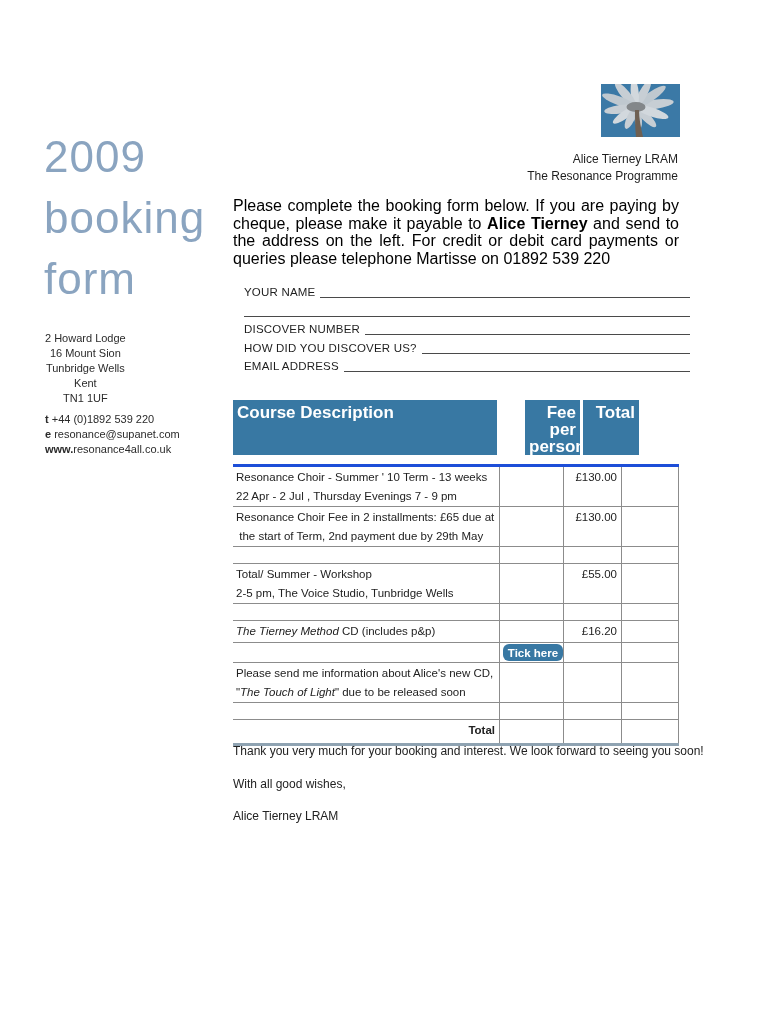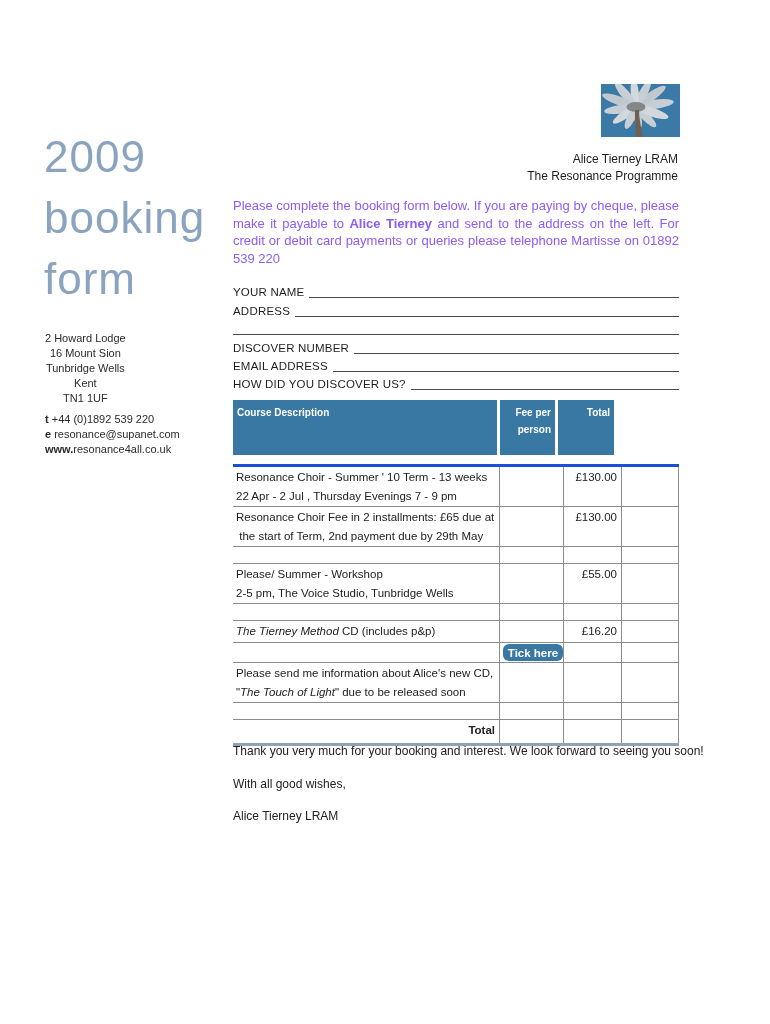--- a/index.html
+++ b/index.html
@@ -20,38 +20,38 @@
     position:absolute; right:92px; top:151px; text-align:right;
     font-size:12px; line-height:17px; color:#1e1e1e;
   }
   
   .addr { position:absolute; left:45px; top:331px; font-size:11px; line-height:15px; color:#2b2b2b;text-align:center; }
   .contact { position:absolute; left:45px; top:412px; font-size:11px; line-height:15px; color:#2b2b2b; }
   .contact b { font-weight:700; }
   
   .intro {
     position:absolute; left:233px; top:197px; width:446px;
-    font-size:13px; line-height:17.5px; text-align:justify; color:#8b5cf6;
-  }
-  
-  .fields { position:absolute; left:233px; top:280px; width:446px;text-align:center; }
+    font-size:16px; line-height:17.5px; text-align:justify; color:#000000;
+  }
+  
+  .fields { position:absolute; left:244px; top:280px; width:446px;text-align:center; }
   .field-row { display:flex; align-items:flex-end; height:18.4px; }
   .field-row .lbl { font-size:11.5px; color:#1e1e1e; white-space:nowrap; padding-right:5px; letter-spacing:0.2px; }
   .field-row .fline { flex:1; height:14px; border-bottom:1px solid #4a4a4a; }
   
   .course-table { position:absolute; left:233px; top:400px; width:446px; }
   .thead { display:flex; }
   .th {
-    background:#3878A3; color:#ffffff; font-weight:700; font-size:10px;
+    background:#3878A3; color:#ffffff; font-weight:700; font-size:17px;
     line-height:17px; padding:4px 4px 0 4px; height:55px; box-sizing:border-box;
     white-space:pre-line; text-align:right; margin-right:3px;
   }
   .th.h-desc { width:264px; text-align:left; }
   .th.h-places { width:62px; }
-  .th.h-fee { width:55px; }
+  .th.h-fee { width:55px;margin-left:25px; }
   .th.h-total { width:56px; margin-right:0; }
   .tbody { margin-top:9px; border-top:3px solid #1d4ed8; border-bottom:3px solid #8FA3B2; }
   .row { display:flex; border-bottom:1px solid #8c8c8c; box-sizing:border-box; }
   .row:last-child { border-bottom:none; }
   .cell { box-sizing:border-box; border-right:1px solid #8c8c8c; }
   .cell.c-desc { width:267px; font-size:11.5px; line-height:19px; padding:1px 4px 0 3px; white-space:pre-wrap; color:#222; }
   .cell.c-places { width:64px; }
   .cell.c-fee { width:58px; text-align:right; font-size:11.5px; line-height:19px; padding:1px 4px 0 0; color:#222; }
   .cell.c-total { width:57px; }
   .r2 { height:40px; }
@@ -124,36 +124,32 @@
   </div>
 
   <div class="intro"><span>Please complete the booking form below. If you are paying by cheque, please make it payable to </span><b>Alice Tierney</b><span> and send to the address on the left. For credit or debit card payments or queries please telephone Martisse on 01892 539 220</span></div>
 
   <div class="fields">
     <div class="field-row">
       <span class="lbl">YOUR NAME</span>
       <span class="fline"></span>
     </div>
     <div class="field-row">
-      <span class="lbl">ADDRESS</span>
-      <span class="fline"></span>
-    </div>
-    <div class="field-row">
       <span class="fline"></span>
     </div>
     <div class="field-row">
       <span class="lbl">DISCOVER NUMBER</span>
       <span class="fline"></span>
     </div>
     <div class="field-row">
+      <span class="lbl">HOW DID YOU DISCOVER US?</span>
+      <span class="fline"></span>
+    </div>
+    <div class="field-row">
       <span class="lbl">EMAIL ADDRESS</span>
-      <span class="fline"></span>
-    </div>
-    <div class="field-row">
-      <span class="lbl">HOW DID YOU DISCOVER US?</span>
       <span class="fline"></span>
     </div>
   </div>
 
   <div class="course-table">
     <div class="thead">
       <div class="th h-desc">Course Description</div>
       <div class="th h-fee">Fee per
 person</div>
       <div class="th h-total">Total</div>
@@ -175,21 +171,21 @@
       </div>
 
       <div class="row rb">
         <div class="cell c-desc"></div>
         <div class="cell c-places"></div>
         <div class="cell c-fee"></div>
         <div class="cell c-total"></div>
       </div>
 
       <div class="row r2">
-        <div class="cell c-desc"><span>Please/ Summer - Workshop</span><br><span>2-5 pm, The Voice Studio, Tunbridge Wells</span></div>
+        <div class="cell c-desc"><span>Total/ Summer - Workshop</span><br><span>2-5 pm, The Voice Studio, Tunbridge Wells</span></div>
         <div class="cell c-places"></div>
         <div class="cell c-fee">£55.00</div>
         <div class="cell c-total"></div>
       </div>
 
       <div class="row rb">
         <div class="cell c-desc"></div>
         <div class="cell c-places"></div>
         <div class="cell c-fee"></div>
         <div class="cell c-total"></div>

